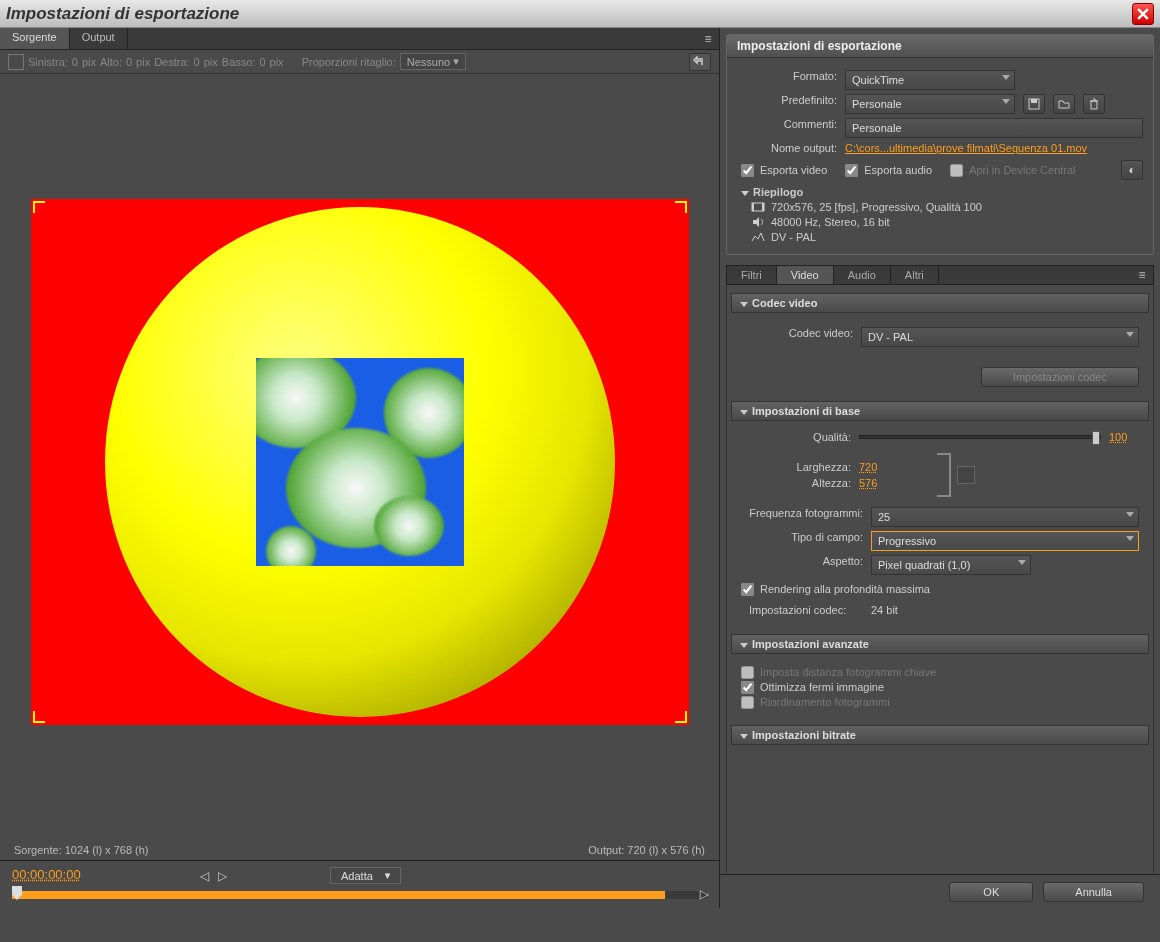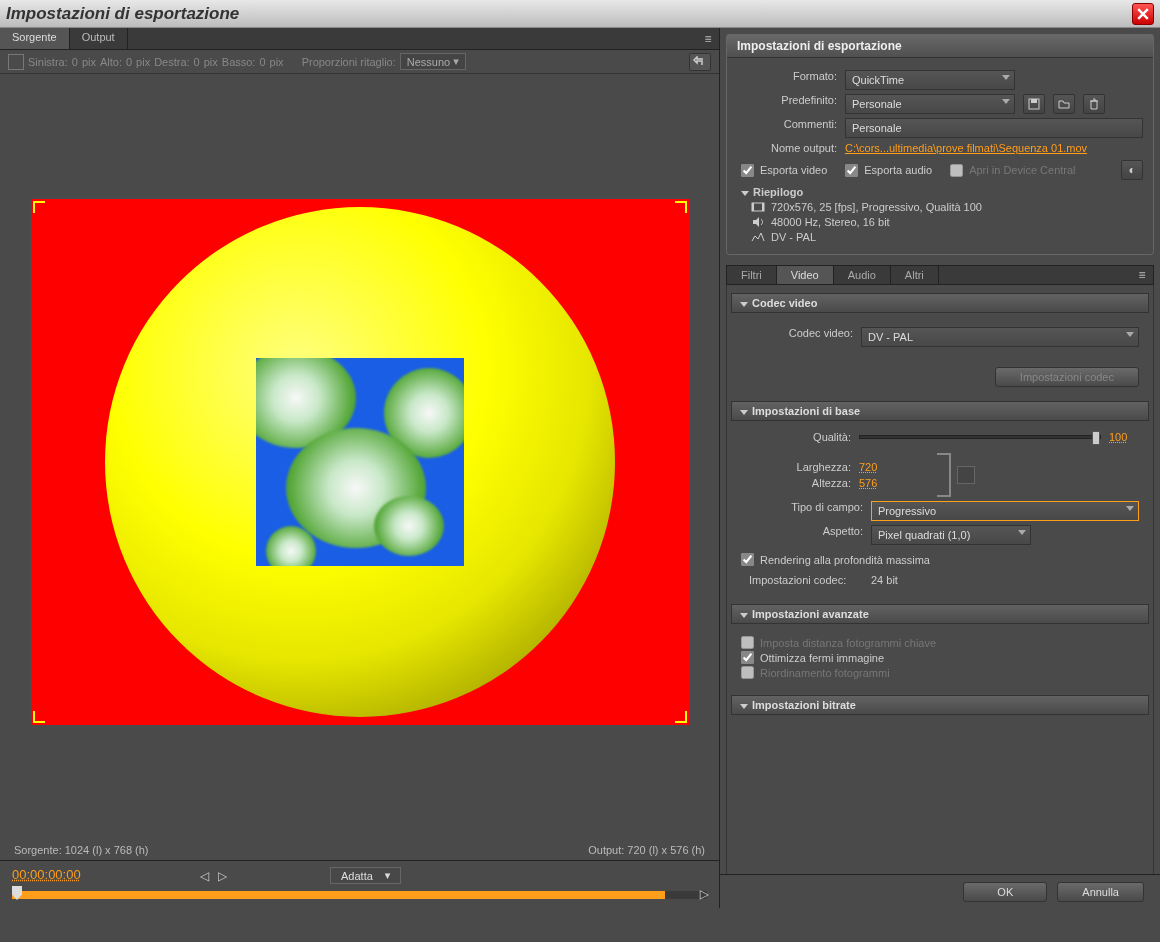--- a/index.html
+++ b/index.html
@@ -46,39 +46,39 @@
 .panel-header{background:linear-gradient(to bottom,#686868,#505050);padding:4px 10px;font-size:12px;font-weight:bold;color:#eee;border-bottom:1px solid #333;}
 .panel-body{padding:8px 10px;}
 .formrow{display:flex;align-items:flex-start;margin:4px 0;gap:8px;}
 .formrow label{width:100px;text-align:right;color:#ccc;font-size:11px;}
 .select,.input{background:linear-gradient(to bottom,#555,#484848);border:1px solid #333;color:#ddd;font-size:11px;padding:2px 6px;height:20px;display:flex;align-items:center;flex:1;position:relative;}
 .select .arrow{position:absolute;right:4px;top:4px;border-left:4px solid transparent;border-right:4px solid transparent;border-top:5px solid #aaa;}
 .select.medium{flex:0 0 170px;}
 .select.small{flex:0 0 160px;}
 .iconbtn{width:22px;height:20px;background:linear-gradient(to bottom,#555,#444);border:1px solid #333;border-radius:2px;display:flex;align-items:center;justify-content:center;color:#ccc;}
 .link{color:#ff9e1a;text-decoration:underline;font-size:11px;}
-.checkrow{display:flex;align-items:center;gap:6px;font-size:11px;color:#ccc;margin:2px 0;}
+.checkrow{display:flex;gap:6px;font-size:11px;color:#ccc;margin:2px 0;}
 .checkrow input{accent-color:#888;}
 .checkrow.disabled{color:#777;}
 .summary-line{display:flex;align-items:center;gap:6px;font-size:11px;color:#ccc;margin:3px 0 3px 14px;}
 .summary-ic{width:14px;height:12px;color:#bbb;flex-shrink:0;}
 .collapse-arrow{display:inline-block;width:0;height:0;border-left:4px solid transparent;border-right:4px solid transparent;border-top:5px solid #ccc;margin-right:4px;}
 .section-header{background:linear-gradient(to bottom,#626262,#4a4a4a);padding:3px 8px;font-size:11px;font-weight:bold;color:#ddd;border:1px solid #333;margin-top:4px;}
 .subtabs{display:flex;background:#3a3a3a;height:20px;margin:4px 6px 0 6px;border:1px solid #222;}
 .subtab{padding:3px 14px;font-size:11px;color:#aaa;border-right:1px solid #222;cursor:pointer;}
 .subtab.active{background:#555;color:#ddd;}
 .scroll-area{flex:1;overflow-y:auto;margin:0 6px;border-left:1px solid #333;border-right:1px solid #333;padding:4px 4px 4px 4px;}
 .slider-row{display:flex;align-items:center;gap:8px;}
 .slider-row label{width:110px;text-align:right;font-size:11px;}
 .slider-track{flex:1;height:4px;background:#333;position:relative;border:1px solid #222;}
 .slider-thumb{position:absolute;right:0;top:-5px;width:8px;height:14px;background:#ccc;border:1px solid #555;}
 .slider-val{color:#ff9e1a;text-decoration:underline dotted;width:30px;text-align:left;font-size:11px;}
 .dim-input{color:#ff9e1a;text-decoration:underline dotted;background:transparent;border:none;width:40px;font-size:11px;}
 .link-bracket{width:14px;height:44px;border-right:2px solid #888;border-top:2px solid #888;border-bottom:2px solid #888;}
-.btn{background:linear-gradient(to bottom,#6a6a6a,#4a4a4a);border:1px solid #333;border-radius:3px;padding:3px 24px;color:#ddd;font-size:11px;cursor:pointer;}
+.btn{background:linear-gradient(to bottom,#6a6a6a,#4a4a4a);border:1px solid #333;border-radius:3px;padding:3px 31px;color:#ddd;font-size:11px;cursor:pointer;}
 .btn.disabled{color:#888;}
 .footer{height:34px;border-top:1px solid #222;display:flex;align-items:center;justify-content:flex-end;gap:10px;padding:0 16px;background:#4a4a4a;}
 .footer .btn{min-width:84px;text-align:center;}
 .highlight{border:1px solid #ff9e1a !important;}
 .scroll-area::-webkit-scrollbar{width:14px;}
 .scroll-area::-webkit-scrollbar-track{background:#3a3a3a;}
 .scroll-area::-webkit-scrollbar-thumb{background:#666;border:1px solid #333;}
 </style>
 </head>
 <body>
@@ -286,20 +286,27 @@
                 <span class="dim-input">720</span>
               </div>
             <div class="formrow">
                 <label style="width:110px">Altezza:</label>
                 <span class="dim-input">576</span>
               </div>
           </div>
           <div class="link-bracket"></div>
           <div style="width:18px;height:18px;border:1px solid #666;background:#444;"></div>
         </div>
+        <div class="formrow" style="margin-top:10px;">
+          <label style="width:122px">Frequenza fotogrammi:</label>
+          <div class="select">
+              <span>25</span>
+              <span class="arrow"></span>
+            </div>
+        </div>
         <div class="formrow">
           <label style="width:122px">Tipo di campo:</label>
           <div class="select highlight">
               <span>Progressivo</span>
               <span class="arrow"></span>
             </div>
         </div>
         <div class="formrow">
           <label style="width:122px">Aspetto:</label>
           <div class="select small">

